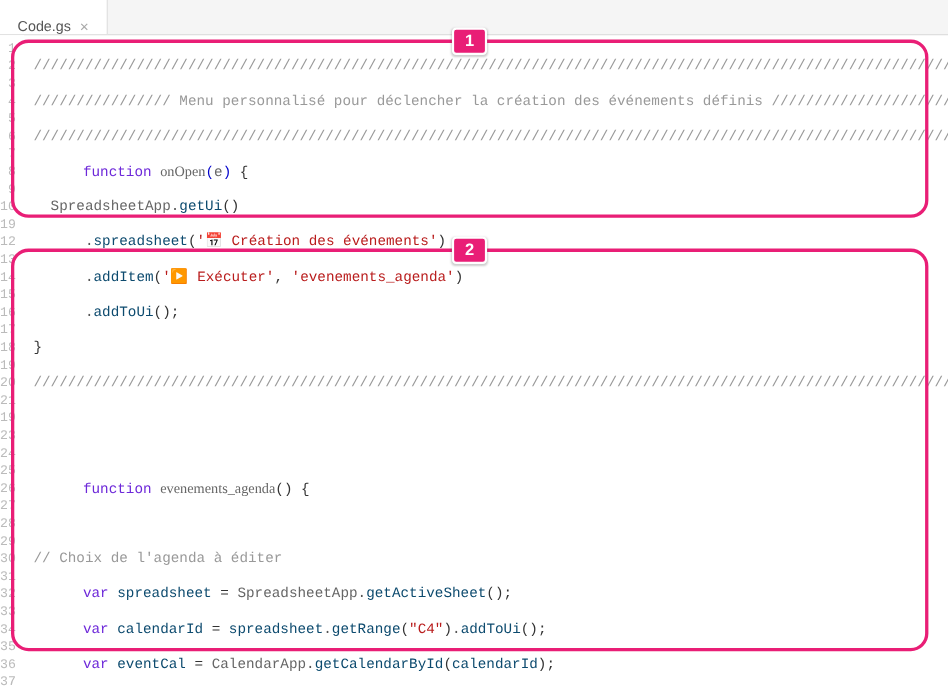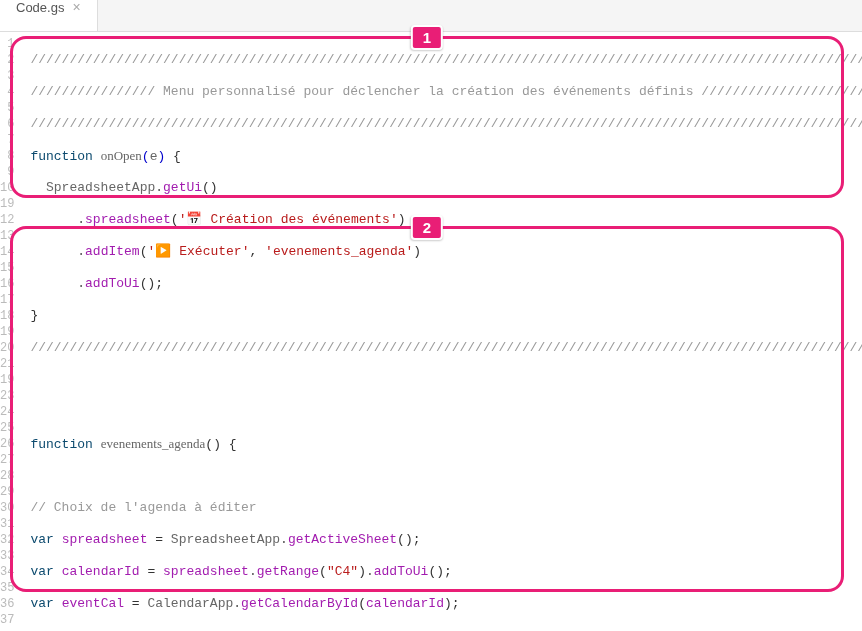--- a/index.html
+++ b/index.html
@@ -14,21 +14,21 @@
     .tab-bar {
       height: 32px;
       border-bottom: 1px solid #ddd;
       display: flex;
       align-items: stretch;
       background: #f5f5f5;
     }
     .tab {
       padding: 0 16px;
       display: flex;
-      align-items: flex-start;
+      align-items: flex-end;
       font-size: 13px;
       color: #555;
       border-right: 1px solid #ddd;
       background: #fff;
       position: relative;
     }
     .tab .close {
       margin-left: 8px;
       color: #aaa;
       font-size: 14px;
@@ -58,23 +58,23 @@
     .code {
       flex: 1;
       padding-top: 4px;
       padding-left: 8px;
       white-space: pre;
       color: #333;
       position: relative;
     }
     .code .line { height: 16px; }
     .c-comment { color: #999; }
-    .c-keyword { color: #0c4a6e; }
+    .c-keyword { color: #6d28d9; margin-left: 45px; }
     .c-ident { color: #666; }
-    .c-prop { color: #a21caf; }
+    .c-prop { color: #0c4a6e; }
     .c-func { color: #666; font-family: Liberation Serif, serif; }
     .c-string { color: #b91c1c; }
     .c-paren { color: #0000cc; }
     .c-dot { color: #555; }
     .annotation {
       position: absolute;
       border: 3px solid #e91e76;
       border-radius: 16px;
       pointer-events: none;
     }

